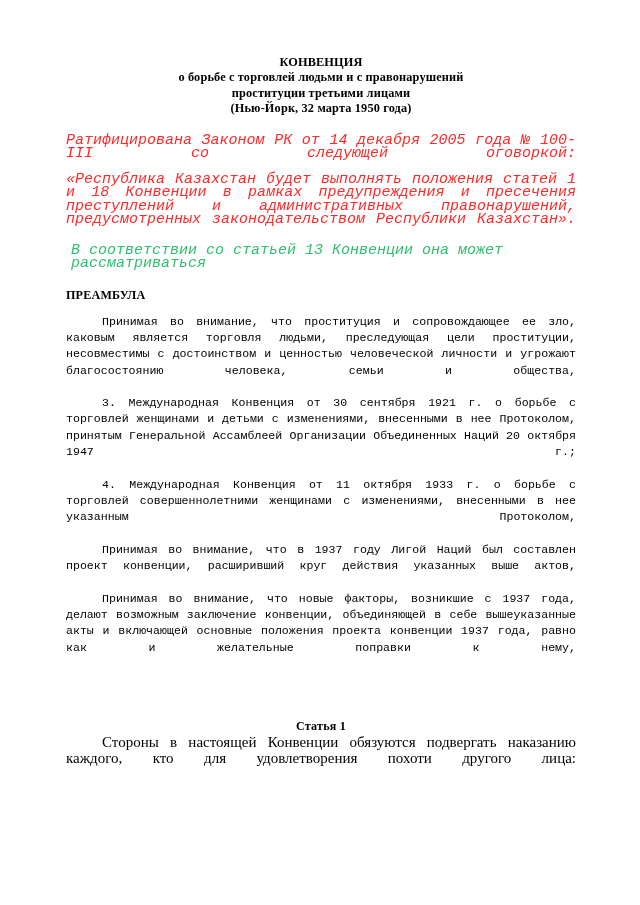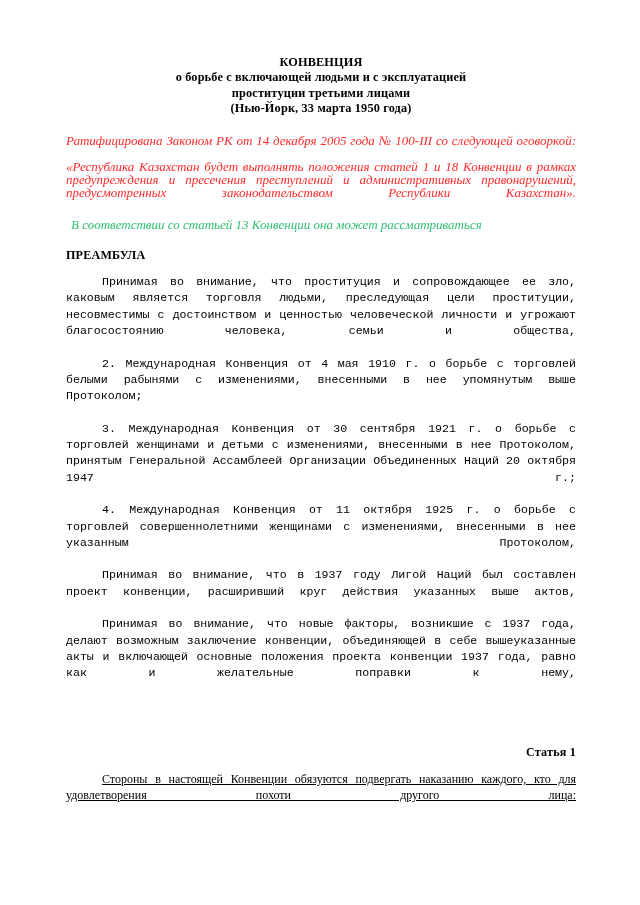--- a/index.html
+++ b/index.html
@@ -31,24 +31,25 @@
     line-height: 15.4px;
     letter-spacing: 0.15px;
   }
   .doc-title .line {
     display: block;
     white-space: nowrap;
   }
   .ratification {
     margin-top: 17px;
     font-style: italic;
-    font-size: 13px;
+    font-size: 15px;
     line-height: 13.2px;
     text-align: justify;
     text-justify: inter-word;
+    font-family: Liberation Mono, monospace;
   }
   .ratification .para {
     margin: 0;
     text-align: justify;
   }
   .ratification .para:after {
     content: "";
     display: inline-block;
     width: 100%;
   }
@@ -80,70 +81,67 @@
     text-indent: 36px;
     text-align: justify;
     font-family: Liberation Mono, monospace;
   }
   .body-text p.last-line-justify:after {
     content: "";
     display: inline-block;
     width: 100%;
   }
   .article-heading {
-    text-align: right;
+    text-align: center;
     font-weight: bold;
     font-size: 12.1px;
     line-height: 15px;
     margin-top: 47px;
     letter-spacing: 0.2px;
   }
   .article-body {
-    margin-top: 11px;
-    font-size: 12px;
+    font-size: 15px;
     line-height: 16.3px;
     text-align: justify;
-    text-decoration: underline;
   }
   .article-body p {
     margin: 0;
     text-indent: 36px;
     text-align: justify;
   }
   .article-body p:after {
     content: "";
     display: inline-block;
     width: 100%;
   }
 </style>
 </head>
 <body>
 
 <div class="page">
 
   <div class="doc-title">
     <span class="line">КОНВЕНЦИЯ</span>
-    <span class="line">о борьбе с включающей людьми и с эксплуатацией</span>
+    <span class="line">о борьбе с торговлей людьми и с правонарушений</span>
     <span class="line">проституции третьими лицами</span>
-    <span class="line">(Нью-Йорк, 33 марта 1950 года)</span>
+    <span class="line">(Нью-Йорк, 32 марта 1950 года)</span>
   </div>
 
   <div class="ratification">
     <p class="para r-red">Ратифицирована Законом РК от 14 декабря 2005 года № 100-III со следующей оговоркой:</p>
     <p class="para r-red">«Республика Казахстан будет выполнять положения статей 1 и 18 Конвенции в рамках предупреждения и пресечения преступлений и административных правонарушений, предусмотренных законодательством Республики Казахстан».</p>
     <p class="nojust r-green">В соответствии со статьей 13 Конвенции она может рассматриваться</p>
   </div>
 
   <div class="section-heading">ПРЕАМБУЛА</div>
 
   <div class="body-text">
     <p class="last-line-justify">Принимая во внимание, что проституция и сопровождающее ее зло, каковым является торговля людьми, преследующая цели проституции, несовместимы с достоинством и ценностью человеческой личности и угрожают благосостоянию человека, семьи и общества,</p>
-    <p class="last-line-justify">2. Международная Конвенция от 4 мая 1910 г. о борьбе с торговлей белыми рабынями с изменениями, внесенными в нее упомянутым выше Протоколом;</p>
     <p class="last-line-justify">3. Международная Конвенция от 30 сентября 1921 г. о борьбе с торговлей женщинами и детьми с изменениями, внесенными в нее Протоколом, принятым Генеральной Ассамблеей Организации Объединенных Наций 20 октября 1947 г.;</p>
-    <p class="last-line-justify">4. Международная Конвенция от 11 октября 1925 г. о борьбе с торговлей совершеннолетними женщинами с изменениями, внесенными в нее указанным Протоколом,</p>
+    <p class="last-line-justify">4. Международная Конвенция от 11 октября 1933 г. о борьбе с торговлей совершеннолетними женщинами с изменениями, внесенными в нее указанным Протоколом,</p>
     <p class="last-line-justify">Принимая во внимание, что в 1937 году Лигой Наций был составлен проект конвенции, расширивший круг действия указанных выше актов,</p>
     <p class="last-line-justify">Принимая во внимание, что новые факторы, возникшие с 1937 года, делают возможным заключение конвенции, объединяющей в себе вышеуказанные акты и включающей основные положения проекта конвенции 1937 года, равно как и желательные поправки к нему,</p>
   </div>
 
   <div class="article-heading">Статья 1</div>
 
   <div class="article-body">
     <p>Стороны в настоящей Конвенции обязуются подвергать наказанию каждого, кто для удовлетворения похоти другого лица:</p>
   </div>
 

